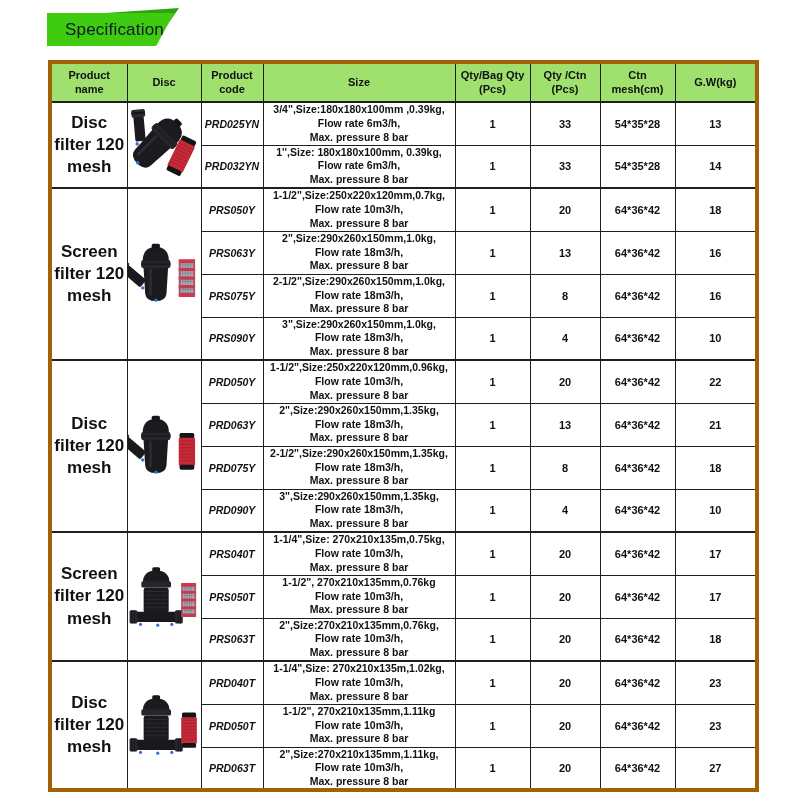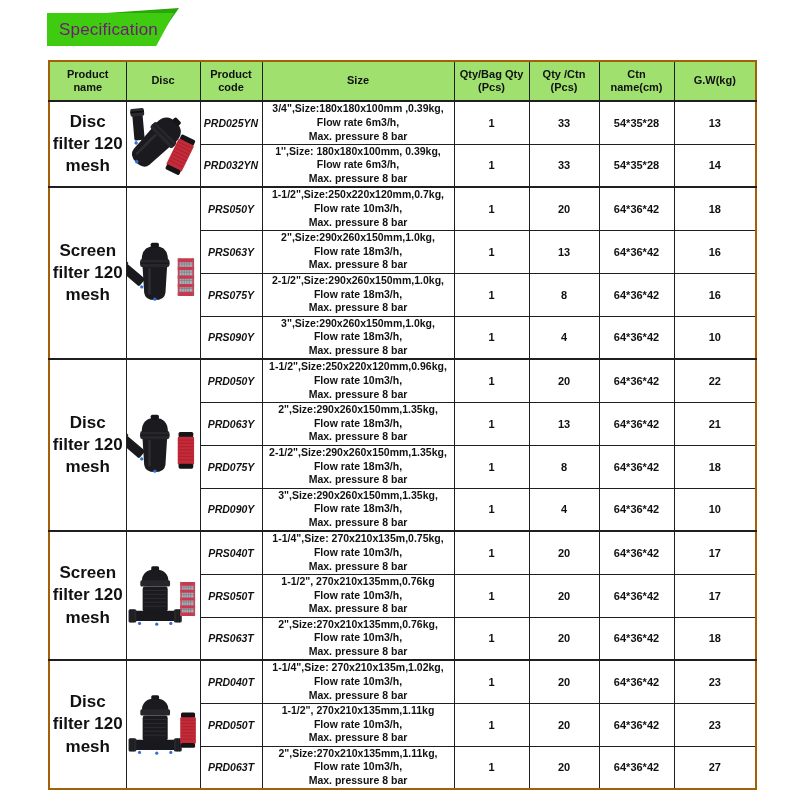--- a/index.html
+++ b/index.html
@@ -14,28 +14,28 @@
     background:#2aa50a;
     clip-path:polygon(0 24%, 100% 0, 80% 100%, 0 100%);
   }
   .banner-front {
     position:absolute; left:0; top:5px; width:127px; height:33px;
     background:#3ecb10;
     clip-path:polygon(0 0, 100% 0, 86% 100%, 0 100%);
     display:flex; align-items:center;
   }
   .banner-front span {
-    color:#701a75; font-size:17px; font-weight:400; letter-spacing:.2px;
-    padding-left:12px; white-space:nowrap;
+    color:#0f172a; font-size:17px; font-weight:400; letter-spacing:.2px;
+    padding-left:18px; white-space:nowrap;
   }
   
   table.spec {
     position:absolute; left:48px; top:60px; width:707px;
     border-collapse:collapse; table-layout:fixed;
-    border:2px solid #a16207;
+    border:4px solid #a16207;
   }
   .spec th, .spec td {
     border:1px solid #1f1f1f; padding:0 2px;
     text-align:center; vertical-align:middle;
     font-weight:bold; color:#111; overflow:hidden;
   }
   .spec thead tr { height:40px; }
   .spec tbody tr { height:43px; }
   .spec th { background:#9fe06e; font-size:11px; line-height:1.2; border-bottom:2px solid #1f1f1f; }
   .spec tr.gstart td { border-top:2px solid #1f1f1f; }
@@ -122,21 +122,21 @@
         <col style="width:82px">
     </colgroup>
     <thead>
       <tr>
         <th>Product name</th>
         <th>Disc</th>
         <th>Product code</th>
         <th>Size</th>
         <th>Qty/Bag Qty (Pcs)</th>
         <th>Qty /Ctn (Pcs)</th>
-        <th>Ctn name(cm)</th>
+        <th>Ctn mesh(cm)</th>
         <th>G.W(kg)</th>
       </tr>
     </thead>
     <tbody>
 
       <tr class="gstart">
         <td class="pname" rowspan="2">Disc filter 120 mesh</td>
         <td class="photo-cell" rowspan="2">
           <div class="photo-wrap">
             <svg viewBox="0 0 84 84" width="72" height="76">

